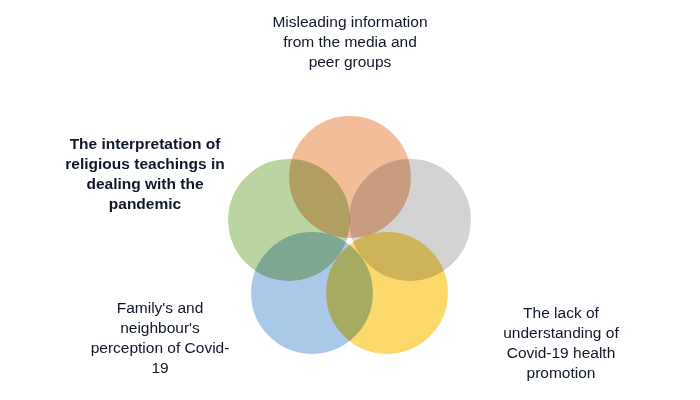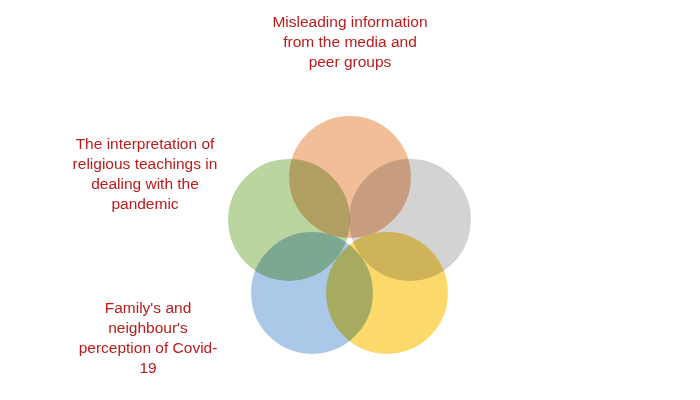--- a/index.html
+++ b/index.html
@@ -20,43 +20,44 @@
   .venn-svg {
     position: absolute;
     left: 0;
     top: 0;
     width: 700px;
     height: 400px;
   }
   .label {
     position: absolute;
     text-align: center;
-    color: #b91c1c;
+    color: #0f172a;
     font-size: 15.5px;
     line-height: 1.30;
     font-family: "Liberation Sans", sans-serif;
     white-space: pre-line;
   }
   #label-top {
     left: 243px;
     top: 12px;
     width: 214px;
   }
   #label-left {
     left: 52px;
     top: 134px;
     width: 186px;
+    font-weight: bold;
   }
   #label-right {
     left: 468px;
     top: 141px;
     width: 176px;
   }
   #label-bottom-left {
-    left: 56px;
+    left: 68px;
     top: 298px;
     width: 184px;
   }
   #label-bottom-right {
     left: 472px;
     top: 303px;
     width: 178px;
   }
 </style>
 </head>
@@ -82,14 +83,18 @@
 religious teachings in
 dealing with the
 pandemic</div>
 
 
   <div class="label" id="label-bottom-left">Family's and
 neighbour's
 perception of Covid-
 19</div>
 
+  <div class="label" id="label-bottom-right">The lack of
+understanding of
+Covid-19 health
+promotion</div>
 
 </div>
 
 </body></html>

